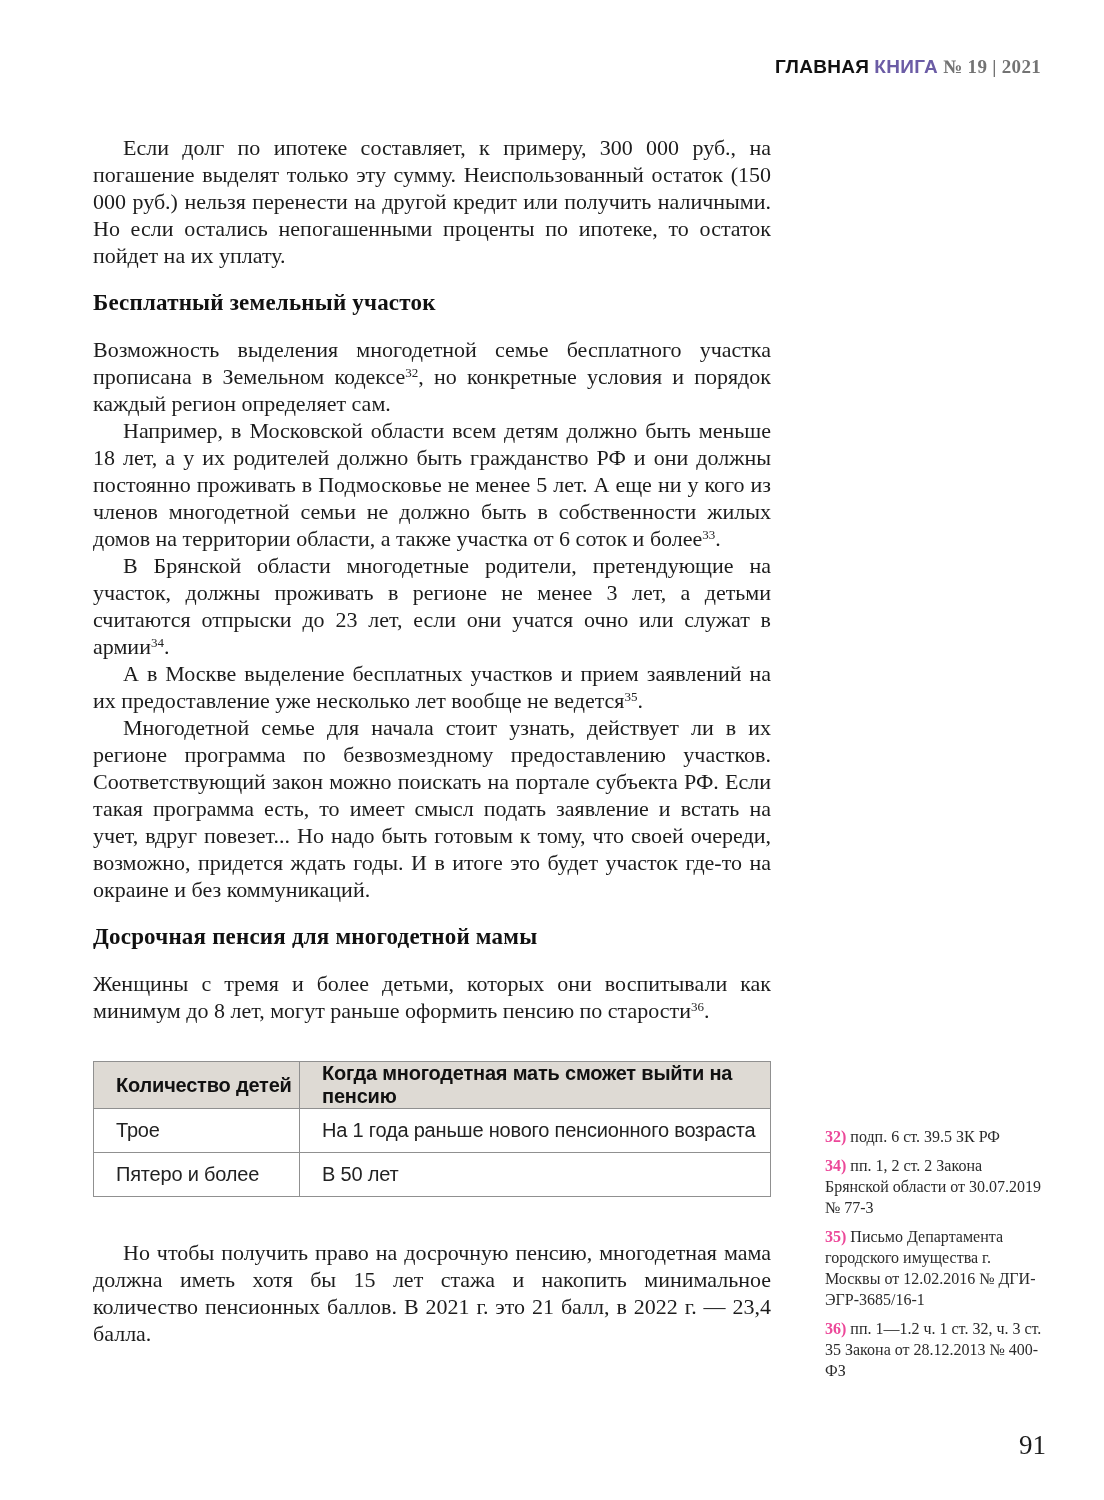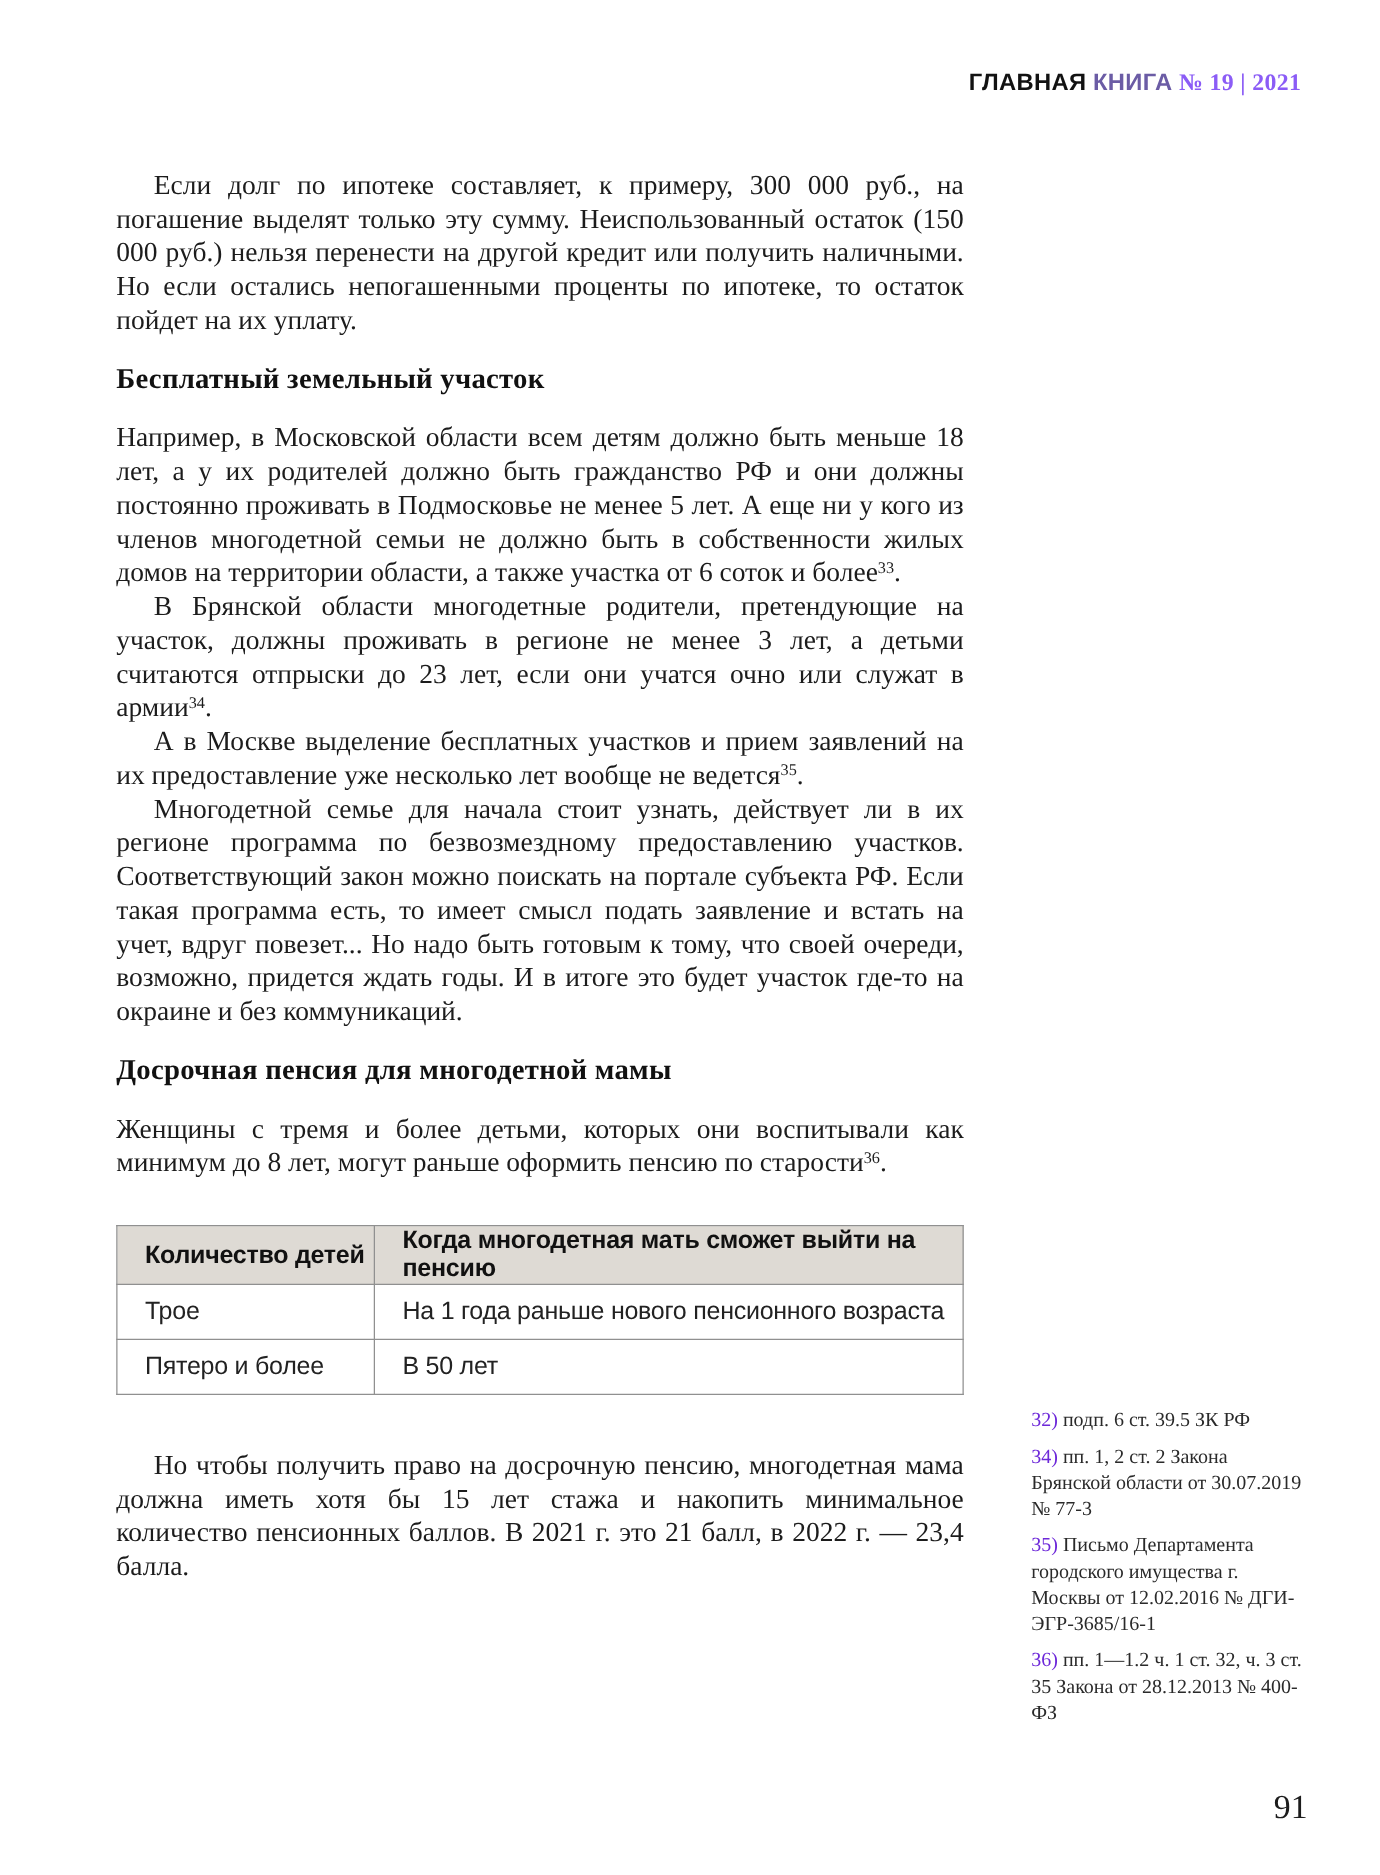--- a/index.html
+++ b/index.html
@@ -25,21 +25,21 @@
   }
   .running-head .brand {
     font-family: "Liberation Sans", sans-serif;
     font-weight: 700;
   }
   .running-head .brand-black { color: #121212; }
   .running-head .brand-accent { color: #6b5ca5; text-align: right; }
   .running-head .issue {
     font-family: "Liberation Serif", serif;
     font-weight: 700;
-    color: #8b5cf6;
+    color: #737373;
   }
 
   
   .main-col {
     position: absolute;
     left: 93px;
     top: 0;
     width: 678px;
   }
   .paras p {
@@ -102,21 +102,21 @@
   .footnotes {
     position: absolute;
     left: 825px;
     top: 1126px;
     width: 222px;
     font-size: 16px;
     line-height: 21px;
     color: #2a2a2a;
   }
   .footnote { margin-bottom: 8px; }
-  .footnote b { font-weight: 400; color: #6d28d9; margin-top: 23px; }
+  .footnote b { font-weight: 700; color: #ec4899; margin-top: 23px; }
 
   
   .page-number {
     position: absolute;
     top: 1430px;
     right: 58px;
     font-size: 27px;
     color: #1c1c1c;
     margin-left: 25px;
   }
@@ -133,20 +133,21 @@
   </div>
 
   <div class="main-col">
 
     <div class="paras intro">
         <p>Если долг по ипотеке составляет, к примеру, 300 000 руб., на погашение выделят только эту сумму. Неиспользованный остаток (150 000 руб.) нельзя перенести на другой кредит или получить наличными. Но если остались непогашенными проценты по ипотеке, то остаток пойдет на их уплату.</p>
       </div>
 
     <h2 class="section-title">Бесплатный земельный участок</h2>
     <div class="paras no-indent-first">
+        <p>Возможность выделения многодетной семье бесплатного участка прописана в Земельном кодексе<sup>32</sup>, но конкретные условия и порядок каждый регион определяет сам.</p>
         <p>Например, в Московской области всем детям должно быть меньше 18 лет, а у их родителей должно быть гражданство РФ и они должны постоянно проживать в Подмосковье не менее 5 лет. А еще ни у кого из членов многодетной семьи не должно быть в собственности жилых домов на территории области, а также участка от 6 соток и более<sup>33</sup>.</p>
         <p>В Брянской области многодетные родители, претендующие на участок, должны проживать в регионе не менее 3 лет, а детьми считаются отпрыски до 23 лет, если они учатся очно или служат в армии<sup>34</sup>.</p>
         <p>А в Москве выделение бесплатных участков и прием заявлений на их предоставление уже несколько лет вообще не ведется<sup>35</sup>.</p>
         <p>Многодетной семье для начала стоит узнать, действует ли в их регионе программа по безвозмездному предоставлению участков. Соответствующий закон можно поискать на портале субъекта РФ. Если такая программа есть, то имеет смысл подать заявление и встать на учет, вдруг повезет... Но надо быть готовым к тому, что своей очереди, возможно, придется ждать годы. И в итоге это будет участок где-то на окраине и без коммуникаций.</p>
       </div>
 
     <h2 class="section-title">Досрочная пенсия для многодетной мамы</h2>
     <div class="paras no-indent-first">
         <p>Женщины с тремя и более детьми, которых они воспитывали как минимум до 8 лет, могут раньше оформить пенсию по старости<sup>36</sup>.</p>
       </div>

